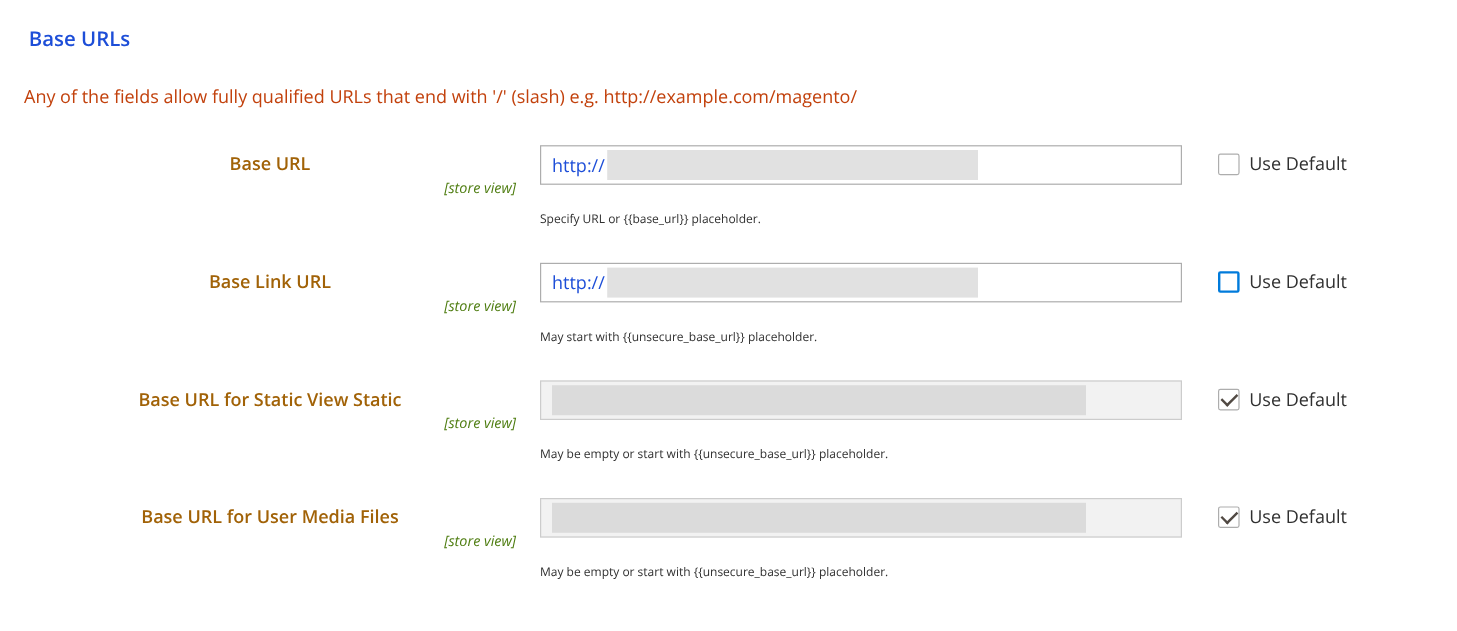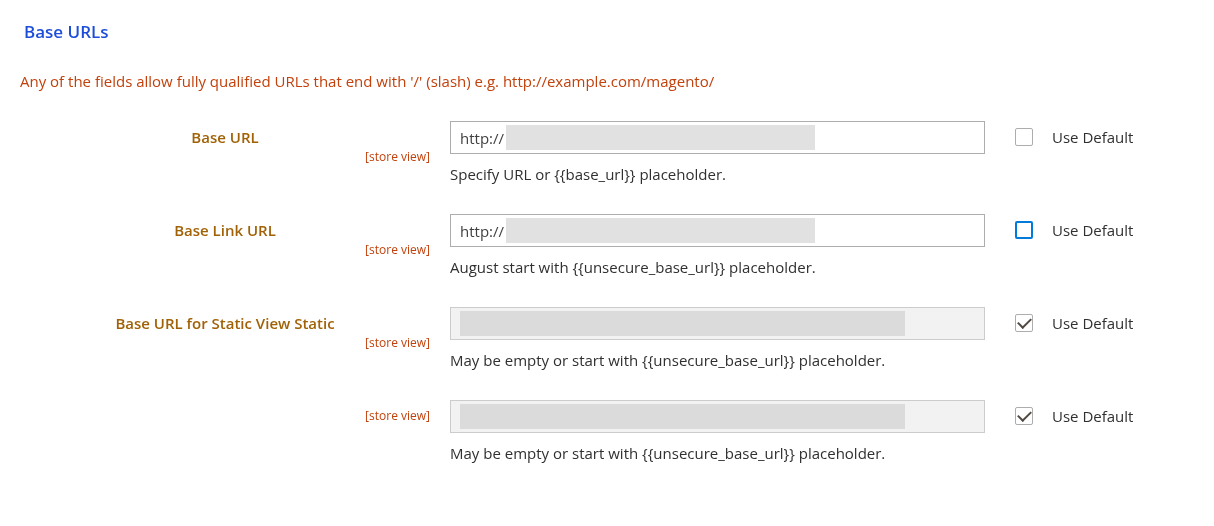--- a/index.html
+++ b/index.html
@@ -36,59 +36,60 @@
     }
     .field-label {
       font-size: 15px;
       font-weight: 600;
       color: #a16207;
       display: block;
       text-align: center;
     }
     .scope-label {
       font-size: 12px;
-      color: #c2410c;
+      color: #4d7c0f;
       display: block;
       margin-top: 1px;
+      font-style: italic;
     }
     .input-col {
       width: 535px;
       display: flex;
       flex-direction: column;
     }
     .text-input {
       width: 100%;
       height: 33px;
       border: 1px solid #adadad;
       padding: 0 9px;
       font-size: 15px;
-      color: #404040;
+      color: #1d4ed8;
       background: #fff;
       font-family: inherit;
     }
     .text-input.disabled {
       background: #f2f2f2;
       color: #999;
       border-color: #cccccc;
     }
     .obscured {
       position: relative;
       display: inline-block;
     }
     .obscured-pane {
       position: absolute;
       top: 4px;
       bottom: 4px;
       background: rgba(200,200,200,0.55);
       pointer-events: none;
     }
     .helper {
-      font-size: 15px;
+      font-size: 10px;
       color: #303030;
-      margin-top: 10px;
+      margin-top: 21px;
     }
     .default-col {
       display: flex;
       align-items: center;
       padding-left: 30px;
       padding-top: 6px;
     }
     .checkbox {
       width: 18px;
       height: 18px;
@@ -108,21 +109,21 @@
       border-left: 2px solid #514943;
       border-bottom: 2px solid #514943;
       transform: rotate(-45deg) translate(1px, -1px);
     }
     .checkbox.blue {
       border: 2px solid #007bdb;
     }
     .default-label {
       font-size: 15px;
       color: #303030;
-      margin-left: 19px;
+      margin-left: 8px;
       cursor: pointer;
     }
   </style>
 </head>
 <body>
 
 <div class="section-title">Base URLs</div>
 <div class="description">Any of the fields allow fully qualified URLs that end with '/' (slash) e.g. http://example.com/magento/</div>
 
 <div class="field-row">
@@ -146,21 +147,21 @@
 <div class="field-row">
   <div class="label-col">
     <span class="field-label">Base Link URL</span>
     <span class="scope-label">[store view]</span>
   </div>
   <div class="input-col">
     <div class="obscured">
       <input type="text" class="text-input" value="http://" style="">
       <div class="obscured-pane" style="left:56px; right:170px;"></div>
     </div>
-    <div class="helper">August start with {{unsecure_base_url}} placeholder.</div>
+    <div class="helper">May start with {{unsecure_base_url}} placeholder.</div>
   </div>
   <div class="default-col">
     <span class="checkbox blue"></span>
     <span class="default-label">Use Default</span>
   </div>
 </div>
 
 <div class="field-row">
   <div class="label-col">
     <span class="field-label">Base URL for Static View Static</span>
@@ -174,20 +175,21 @@
     <div class="helper">May be empty or start with {{unsecure_base_url}} placeholder.</div>
   </div>
   <div class="default-col">
     <span class="checkbox checked"></span>
     <span class="default-label">Use Default</span>
   </div>
 </div>
 
 <div class="field-row">
   <div class="label-col">
+    <span class="field-label">Base URL for User Media Files</span>
     <span class="scope-label">[store view]</span>
   </div>
   <div class="input-col">
     <div class="obscured">
       <input type="text" class="text-input disabled" disabled="" value="" style="">
       <div class="obscured-pane" style="left:10px; right:80px;"></div>
     </div>
     <div class="helper">May be empty or start with {{unsecure_base_url}} placeholder.</div>
   </div>
   <div class="default-col">

